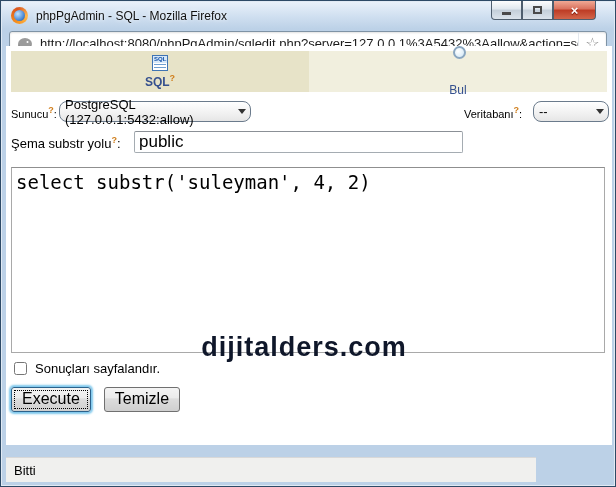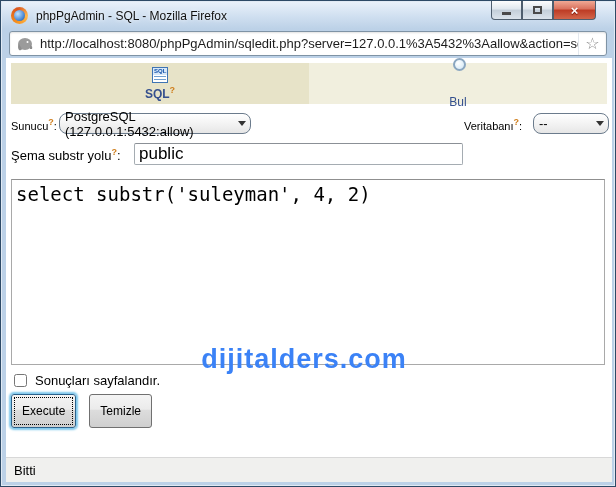--- a/index.html
+++ b/index.html
@@ -41,21 +41,21 @@
   .urlbar{flex:1;height:25px;margin:0 3px;background:#fff;
     border:1px solid #7f93a5;border-radius:3px;
     display:flex;align-items:center;padding:0 0 0 6px;overflow:hidden;
     box-shadow:inset 0 1px 2px rgba(0,0,0,.12);}
   .favicon{width:18px;height:16px;flex:0 0 auto;margin-right:6px;}
   .url-text{flex:1;font-size:13px;color:#1c1c1c;white-space:nowrap;overflow:hidden;}
   .star-box{width:28px;height:25px;display:flex;align-items:center;justify-content:center;
     border-left:1px solid #e3e8ee;color:#8a8a8a;font-size:16px;}
 
   
-  .content{position:absolute;left:5px;top:57px;width:606px;height:399px;
+  .content{position:absolute;left:5px;top:45px;width:606px;height:399px;
     background:#fff;overflow:hidden;}
 
   .tabbar{position:absolute;left:5px;top:5px;width:596px;height:41px;display:flex;}
   .tab{flex:1;display:flex;flex-direction:column;align-items:center;justify-content:center;
     cursor:pointer;}
   .tab.active{background:#e7e3c8;}
   .tab.inactive{background:#f1efde;gap:35px;}
   .tab-label{font-size:12px;color:#35508e;margin-top:2px;}
   .tab.active .tab-label{font-weight:bold;}
   .help-sup{color:#cf7d1a;font-size:9px;vertical-align:super;font-weight:bold;}
@@ -97,37 +97,37 @@
   .schema-input{position:absolute;left:123px;top:0;width:329px;height:22px;
     border:1px solid #a5acb2;border-top-color:#8b9096;border-radius:2px;
     font-size:17px;font-family:"Liberation Sans",sans-serif;padding:0 4px;color:#000;}
 
   .sql-textarea{position:absolute;left:5px;top:121px;width:594px;height:186px;
     border:1px solid #a9a9a9;border-top-color:#8f8f8f;
     font-family:"DejaVu Sans Mono","Liberation Mono",monospace;
     font-size:19px;color:#000;padding:3px 4px;resize:none;outline:none;}
 
   .watermark{position:absolute;left:128px;top:286px;width:340px;text-align:center;
-    font-size:27px;font-weight:bold;letter-spacing:1px;color:#3b82f6;
+    font-size:27px;font-weight:bold;letter-spacing:1px;color:#0f172a;
     pointer-events:none;z-index:5;}
 
   .row-paginate{position:absolute;left:8px;top:313px;height:18px;display:flex;align-items:center;}
   .paginate-checkbox{width:13px;height:13px;margin:0 8px 0 0;}
   .paginate-label{font-size:13px;color:#000;}
 
   .row-buttons{position:absolute;left:5px;top:338px;height:30px;display:flex;align-items:center;}
-  .btn{height:34px;border-radius:3px;font-size:12px;color:#000;
+  .btn{height:25px;border-radius:3px;font-size:16px;color:#000;
     background:linear-gradient(#f4f4f4,#ebebeb 45%,#dddddd 46%,#cfcfcf);
     font-family:"Liberation Sans",sans-serif;cursor:pointer;padding:0 10px;}
   .btn-execute{border:1px solid #2c628b;box-shadow:0 0 2px 2px #7fc8ec;
     outline:1px dotted #000;outline-offset:-4px;margin-right:13px;}
   .btn-clear{border:1px solid #707070;}
 
   
-  .statusbar{position:absolute;left:5px;top:456px;width:606px;height:25px;
+  .statusbar{position:absolute;left:5px;top:456px;width:530px;height:25px;
     background:#f0f0ee;border-top:1px solid #d8d8d8;
     display:flex;align-items:center;padding-left:8px;}
   .status-text{font-size:13px;color:#000;}
 </style>
 </head>
 <body>
 
 <div class="window">
 
   <div class="titlebar">

